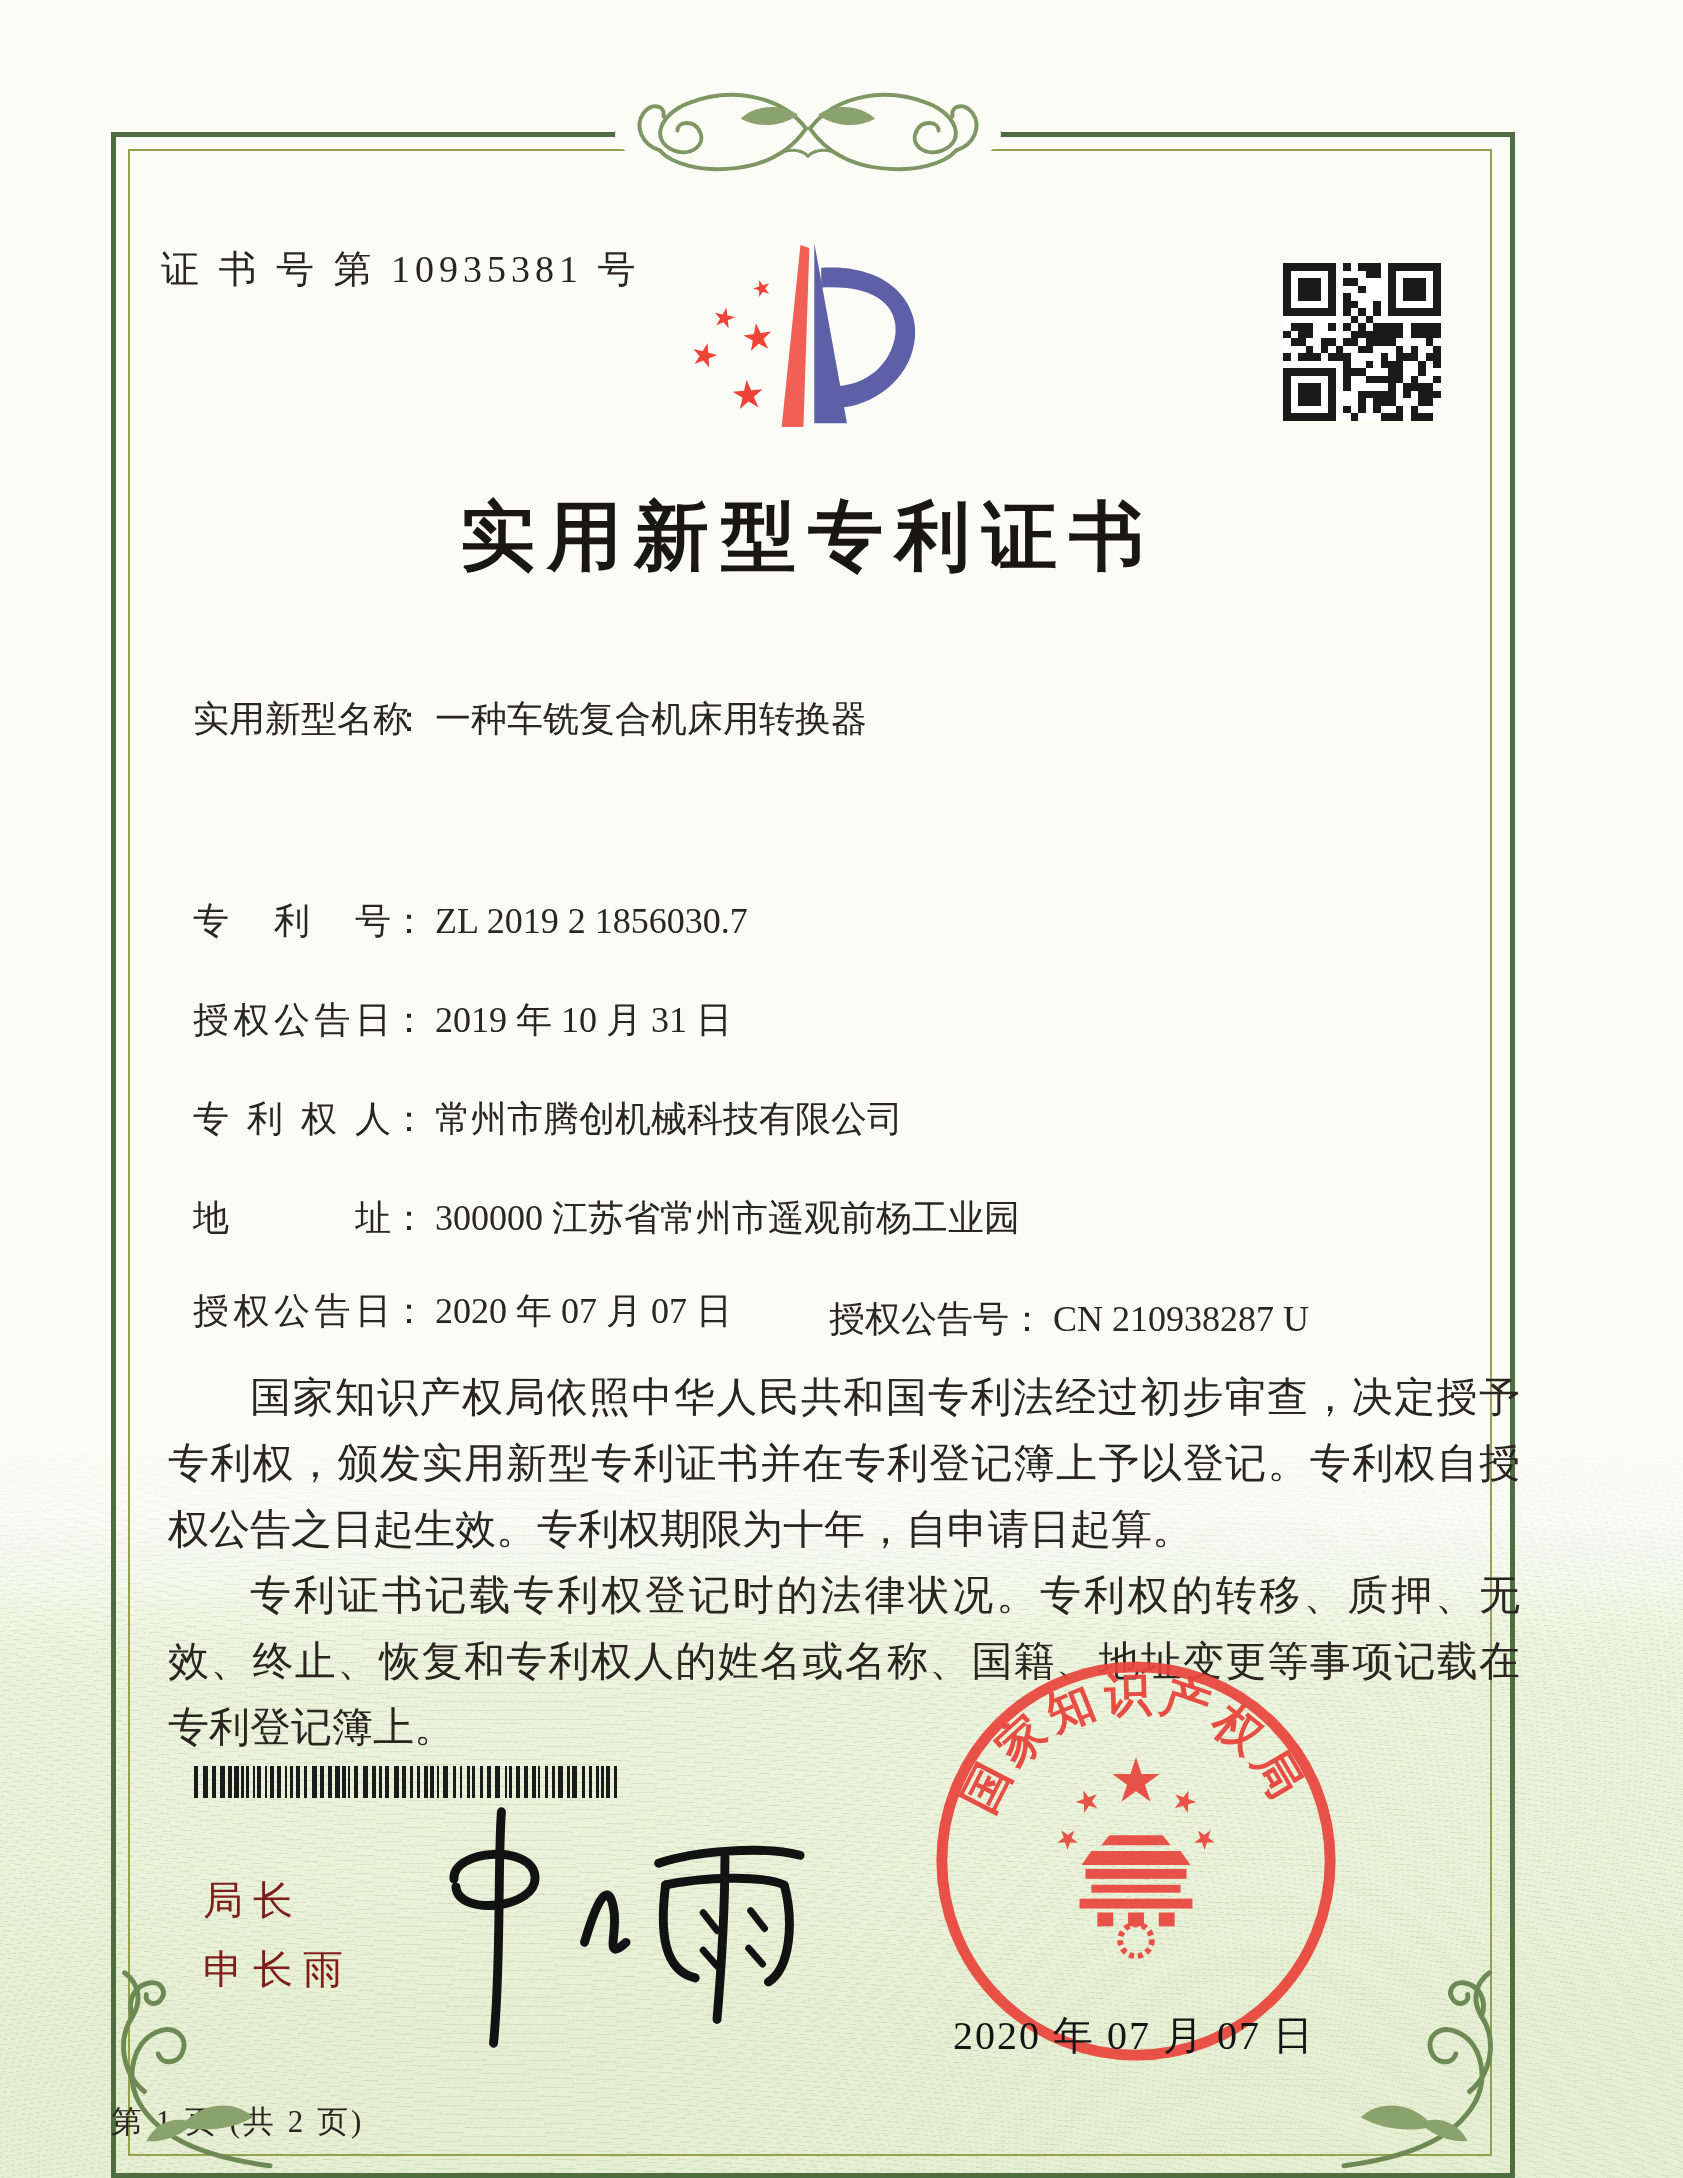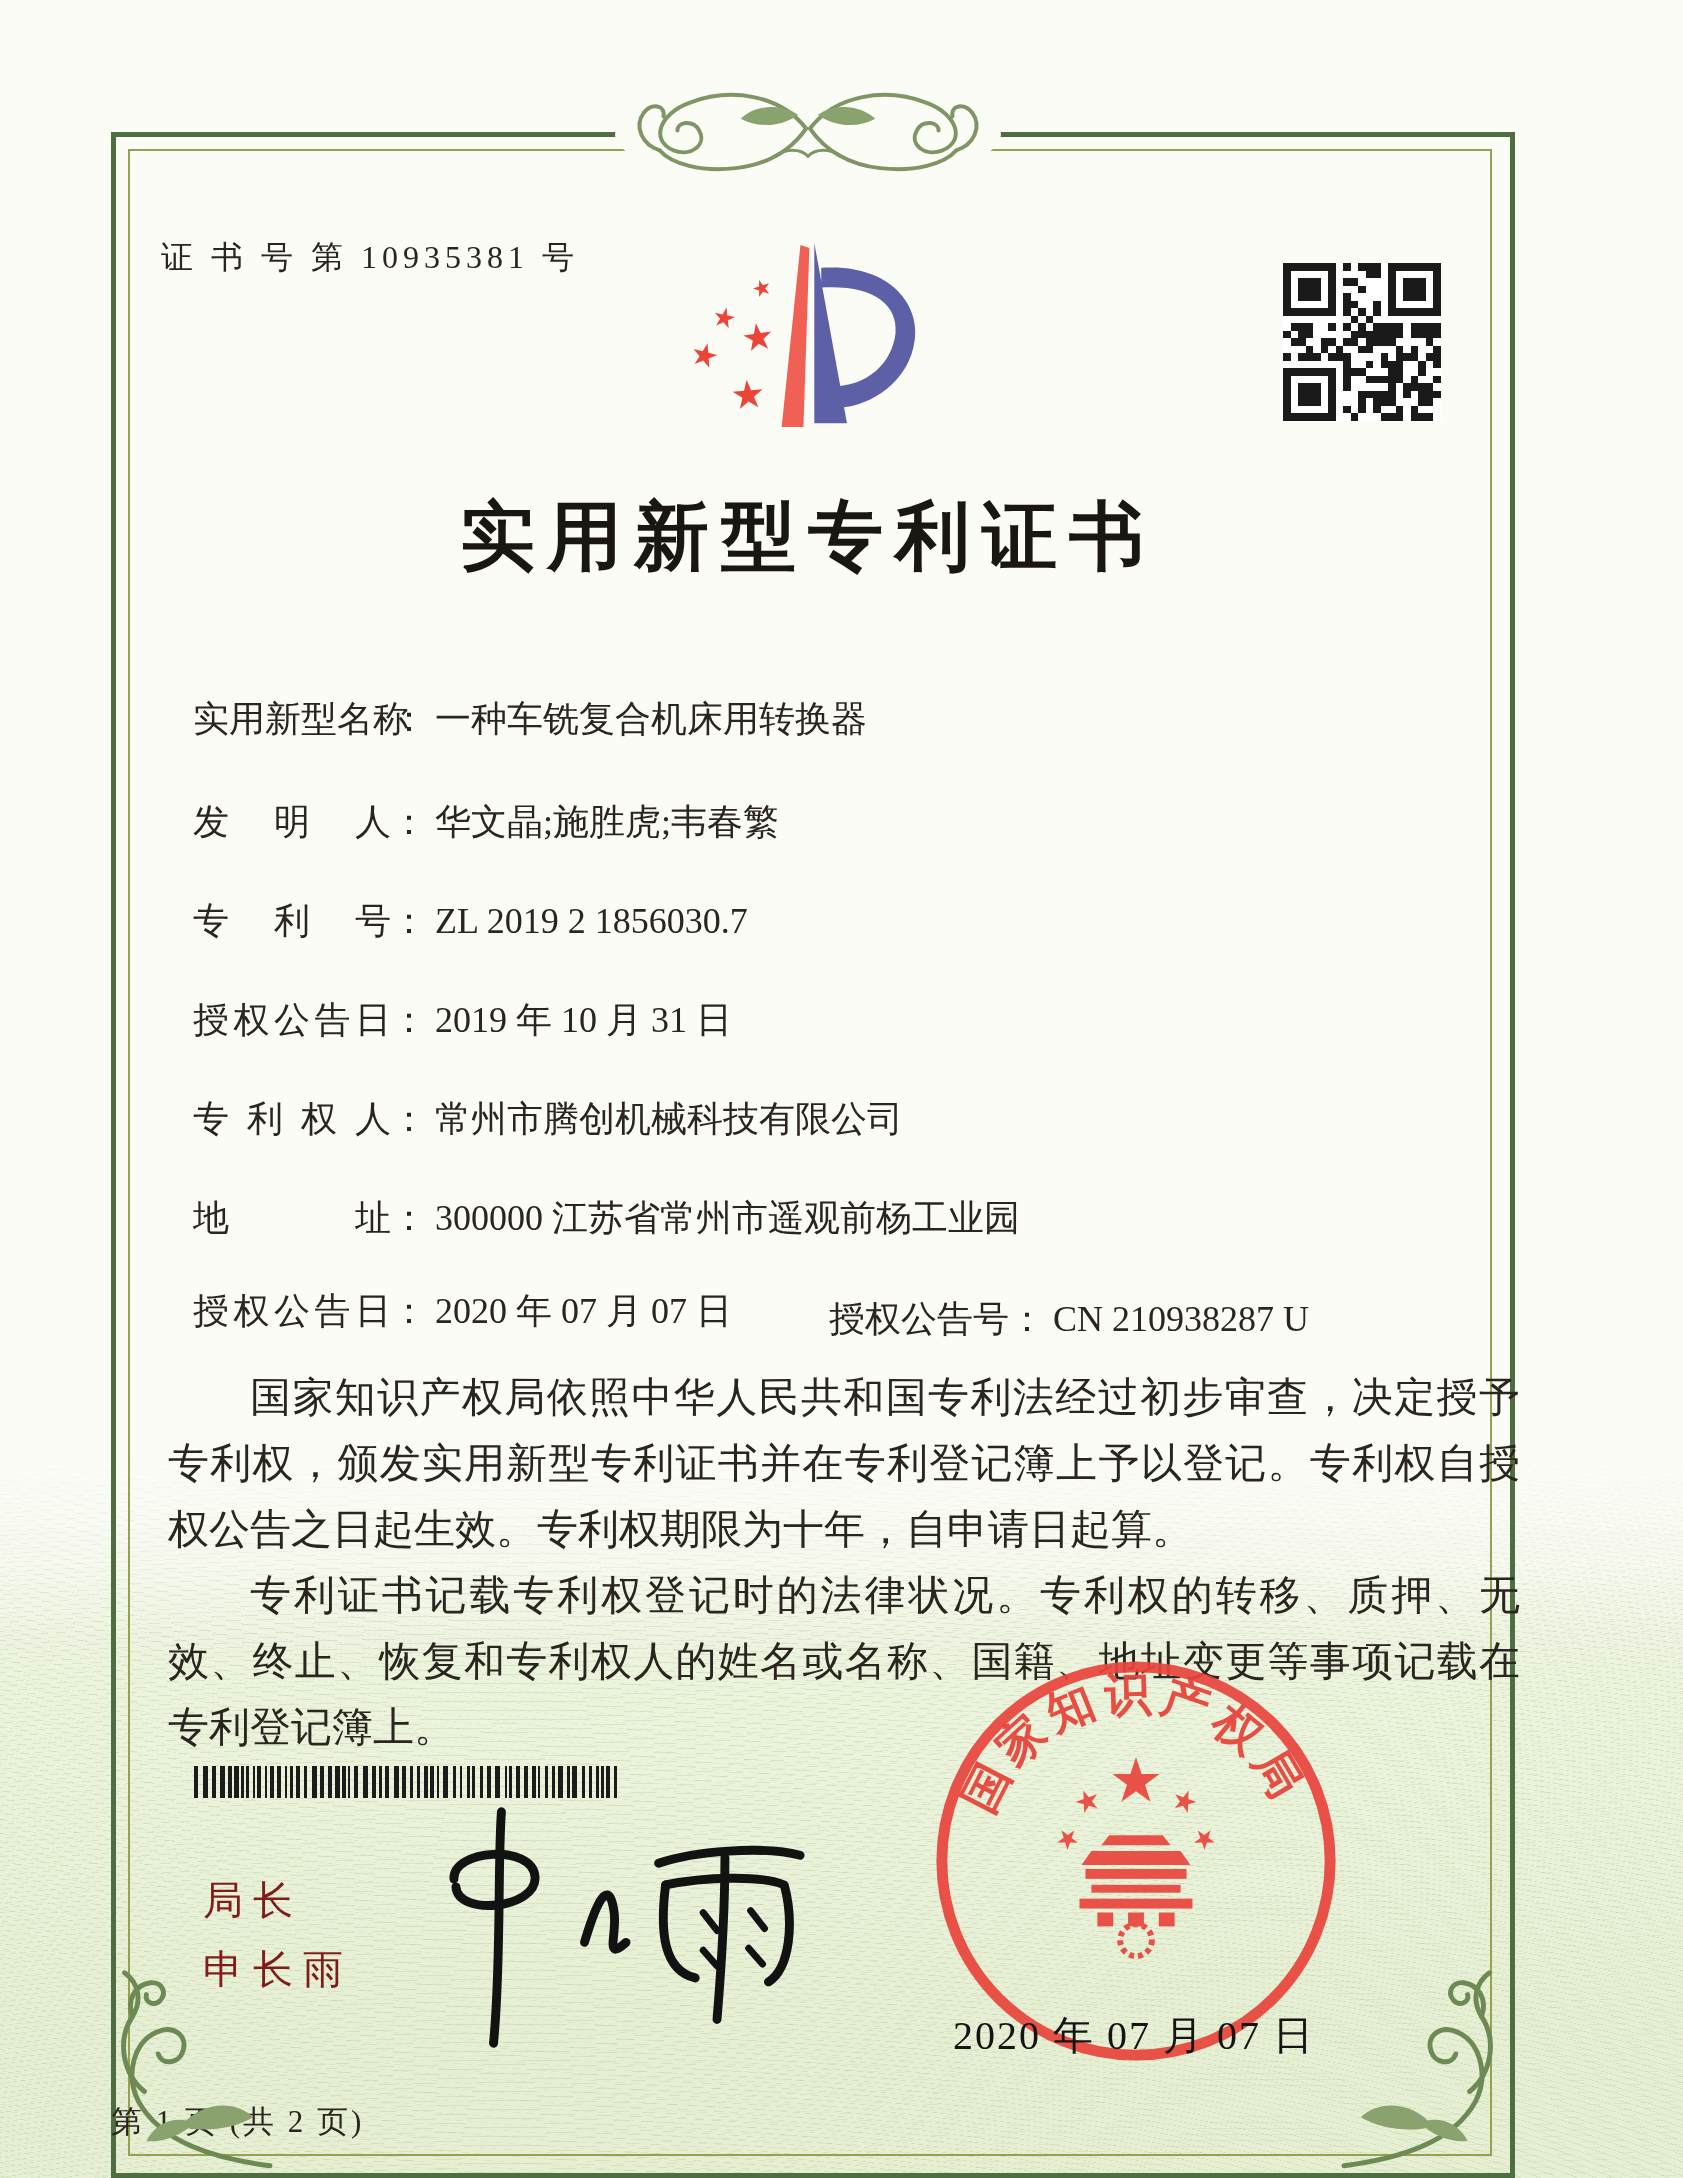--- a/index.html
+++ b/index.html
@@ -14,21 +14,21 @@
       repeating-radial-gradient(130% 95% at 30% 140%, rgba(143,174,110,.20) 0 1.6px, rgba(143,174,110,0) 1.6px 14px),
       repeating-radial-gradient(150% 110% at 75% -45%, rgba(143,174,110,.13) 0 1.6px, rgba(143,174,110,0) 1.6px 19px),
       linear-gradient(180deg, rgba(231,240,214,0) 0%, rgba(231,240,214,.75) 30%, #e6efd3 80%);
     -webkit-mask-image:linear-gradient(180deg,transparent 0,#000 26%);
     mask-image:linear-gradient(180deg,transparent 0,#000 26%);}
 
   
   .frame-outer{left:111px;top:132px;width:1394px;height:2036px;border:5px solid var(--border-green,#4e6e41);}
   .frame-inner{left:128px;top:149px;width:1360px;height:2003px;border:2px solid var(--border-olive,#97a04d);}
 
-  .cert-no{left:161px;top:236px;font-size:32px;letter-spacing:5px;white-space:nowrap;}
+  .cert-no{left:161px;top:244px;font-size:38px;letter-spacing:5px;white-space:nowrap;}
   .title{left:313px;top:487px;width:990px;text-align:center;font-size:75px;font-weight:700;letter-spacing:12px;color:#191613;white-space:nowrap;}
 
   .row{left:193px;font-size:36px;white-space:nowrap;}
   .row .lbl{display:inline-block;width:198px;text-align:justify;text-align-last:justify;}
   .row .val{margin-left:8px;}
   .lbl2{display:inline-block;}
   .grant2{position:absolute;left:636px;top:0;white-space:nowrap;margin-top:8px;}
 
   .body-text{left:168px;top:1364px;width:1352px;font-size:41px;line-height:66px;text-align:justify;}
   .body-text p{margin:0;text-indent:2em;}
@@ -106,23 +106,20 @@
   <svg class="abs" style="left:1283px;top:263px" width="158" height="158" viewBox="0 0 21 21">
     <rect x="0" y="0" width="21" height="21" fill="#ffffff"></rect>
     <path fill="#1a1a1a" shape-rendering="crispEdges" d="M0 0h1v1h-1zM1 0h1v1h-1zM2 0h1v1h-1zM3 0h1v1h-1zM4 0h1v1h-1zM5 0h1v1h-1zM6 0h1v1h-1zM8 0h1v1h-1zM10 0h1v1h-1zM11 0h1v1h-1zM12 0h1v1h-1zM14 0h1v1h-1zM15 0h1v1h-1zM16 0h1v1h-1zM17 0h1v1h-1zM18 0h1v1h-1zM19 0h1v1h-1zM20 0h1v1h-1zM0 1h1v1h-1zM6 1h1v1h-1zM11 1h1v1h-1zM12 1h1v1h-1zM14 1h1v1h-1zM20 1h1v1h-1zM0 2h1v1h-1zM2 2h1v1h-1zM3 2h1v1h-1zM4 2h1v1h-1zM6 2h1v1h-1zM8 2h1v1h-1zM9 2h1v1h-1zM14 2h1v1h-1zM16 2h1v1h-1zM17 2h1v1h-1zM18 2h1v1h-1zM20 2h1v1h-1zM0 3h1v1h-1zM2 3h1v1h-1zM3 3h1v1h-1zM4 3h1v1h-1zM6 3h1v1h-1zM10 3h1v1h-1zM14 3h1v1h-1zM16 3h1v1h-1zM17 3h1v1h-1zM18 3h1v1h-1zM20 3h1v1h-1zM0 4h1v1h-1zM2 4h1v1h-1zM3 4h1v1h-1zM4 4h1v1h-1zM6 4h1v1h-1zM8 4h1v1h-1zM14 4h1v1h-1zM16 4h1v1h-1zM17 4h1v1h-1zM18 4h1v1h-1zM20 4h1v1h-1zM0 5h1v1h-1zM6 5h1v1h-1zM8 5h1v1h-1zM9 5h1v1h-1zM12 5h1v1h-1zM14 5h1v1h-1zM20 5h1v1h-1zM0 6h1v1h-1zM1 6h1v1h-1zM2 6h1v1h-1zM3 6h1v1h-1zM4 6h1v1h-1zM5 6h1v1h-1zM6 6h1v1h-1zM8 6h1v1h-1zM10 6h1v1h-1zM12 6h1v1h-1zM14 6h1v1h-1zM15 6h1v1h-1zM16 6h1v1h-1zM17 6h1v1h-1zM18 6h1v1h-1zM19 6h1v1h-1zM20 6h1v1h-1zM9 7h1v1h-1zM11 7h1v1h-1zM1 8h1v1h-1zM2 8h1v1h-1zM3 8h1v1h-1zM6 8h1v1h-1zM8 8h1v1h-1zM10 8h1v1h-1zM12 8h1v1h-1zM13 8h1v1h-1zM14 8h1v1h-1zM15 8h1v1h-1zM17 8h1v1h-1zM18 8h1v1h-1zM19 8h1v1h-1zM20 8h1v1h-1zM0 9h1v1h-1zM2 9h1v1h-1zM3 9h1v1h-1zM9 9h1v1h-1zM10 9h1v1h-1zM11 9h1v1h-1zM12 9h1v1h-1zM13 9h1v1h-1zM14 9h1v1h-1zM15 9h1v1h-1zM17 9h1v1h-1zM18 9h1v1h-1zM19 9h1v1h-1zM20 9h1v1h-1zM1 10h1v1h-1zM2 10h1v1h-1zM5 10h1v1h-1zM6 10h1v1h-1zM8 10h1v1h-1zM9 10h1v1h-1zM11 10h1v1h-1zM12 10h1v1h-1zM13 10h1v1h-1zM14 10h1v1h-1zM19 10h1v1h-1zM3 11h1v1h-1zM5 11h1v1h-1zM7 11h1v1h-1zM10 11h1v1h-1zM11 11h1v1h-1zM15 11h1v1h-1zM17 11h1v1h-1zM20 11h1v1h-1zM0 12h1v1h-1zM2 12h1v1h-1zM3 12h1v1h-1zM4 12h1v1h-1zM6 12h1v1h-1zM7 12h1v1h-1zM8 12h1v1h-1zM13 12h1v1h-1zM15 12h1v1h-1zM16 12h1v1h-1zM17 12h1v1h-1zM19 12h1v1h-1zM20 12h1v1h-1zM8 13h1v1h-1zM11 13h1v1h-1zM13 13h1v1h-1zM14 13h1v1h-1zM15 13h1v1h-1zM18 13h1v1h-1zM20 13h1v1h-1zM0 14h1v1h-1zM1 14h1v1h-1zM2 14h1v1h-1zM3 14h1v1h-1zM4 14h1v1h-1zM5 14h1v1h-1zM6 14h1v1h-1zM8 14h1v1h-1zM9 14h1v1h-1zM10 14h1v1h-1zM14 14h1v1h-1zM15 14h1v1h-1zM18 14h1v1h-1zM0 15h1v1h-1zM6 15h1v1h-1zM8 15h1v1h-1zM11 15h1v1h-1zM12 15h1v1h-1zM13 15h1v1h-1zM14 15h1v1h-1zM15 15h1v1h-1zM17 15h1v1h-1zM20 15h1v1h-1zM0 16h1v1h-1zM2 16h1v1h-1zM3 16h1v1h-1zM4 16h1v1h-1zM6 16h1v1h-1zM8 16h1v1h-1zM14 16h1v1h-1zM16 16h1v1h-1zM17 16h1v1h-1zM18 16h1v1h-1zM19 16h1v1h-1zM0 17h1v1h-1zM2 17h1v1h-1zM3 17h1v1h-1zM4 17h1v1h-1zM6 17h1v1h-1zM10 17h1v1h-1zM11 17h1v1h-1zM12 17h1v1h-1zM13 17h1v1h-1zM14 17h1v1h-1zM16 17h1v1h-1zM18 17h1v1h-1zM19 17h1v1h-1zM20 17h1v1h-1zM0 18h1v1h-1zM2 18h1v1h-1zM3 18h1v1h-1zM4 18h1v1h-1zM6 18h1v1h-1zM10 18h1v1h-1zM12 18h1v1h-1zM13 18h1v1h-1zM14 18h1v1h-1zM18 18h1v1h-1zM19 18h1v1h-1zM0 19h1v1h-1zM6 19h1v1h-1zM8 19h1v1h-1zM10 19h1v1h-1zM12 19h1v1h-1zM15 19h1v1h-1zM17 19h1v1h-1zM0 20h1v1h-1zM1 20h1v1h-1zM2 20h1v1h-1zM3 20h1v1h-1zM4 20h1v1h-1zM5 20h1v1h-1zM6 20h1v1h-1zM9 20h1v1h-1zM13 20h1v1h-1zM14 20h1v1h-1zM15 20h1v1h-1zM17 20h1v1h-1zM18 20h1v1h-1zM19 20h1v1h-1z"></path>
   </svg>
 
   <div class="abs row" style="top:695px">
     <span class="lbl">实用新型名称</span><span>：</span><span class="val">一种车铣复合机床用转换器</span>
   </div>
 
   <div class="abs title">实用新型专利证书</div>
-  <div class="abs row" style="top:798px">
-    <span class="lbl">发明人</span><span>：</span><span class="val">华文晶;施胜虎;韦春繁</span>
-  </div>
   <div class="abs row" style="top:897px">
     <span class="lbl">专利号</span><span>：</span><span class="val">ZL 2019 2 1856030.7</span>
   </div>
   <div class="abs row" style="top:996px">
     <span class="lbl">授权公告日</span><span>：</span><span class="val">2019 年 10 月 31 日</span>
   </div>
   <div class="abs row" style="top:1095px">
     <span class="lbl">专利权人</span><span>：</span><span class="val">常州市腾创机械科技有限公司</span>
   </div>
   <div class="abs row" style="top:1194px">

